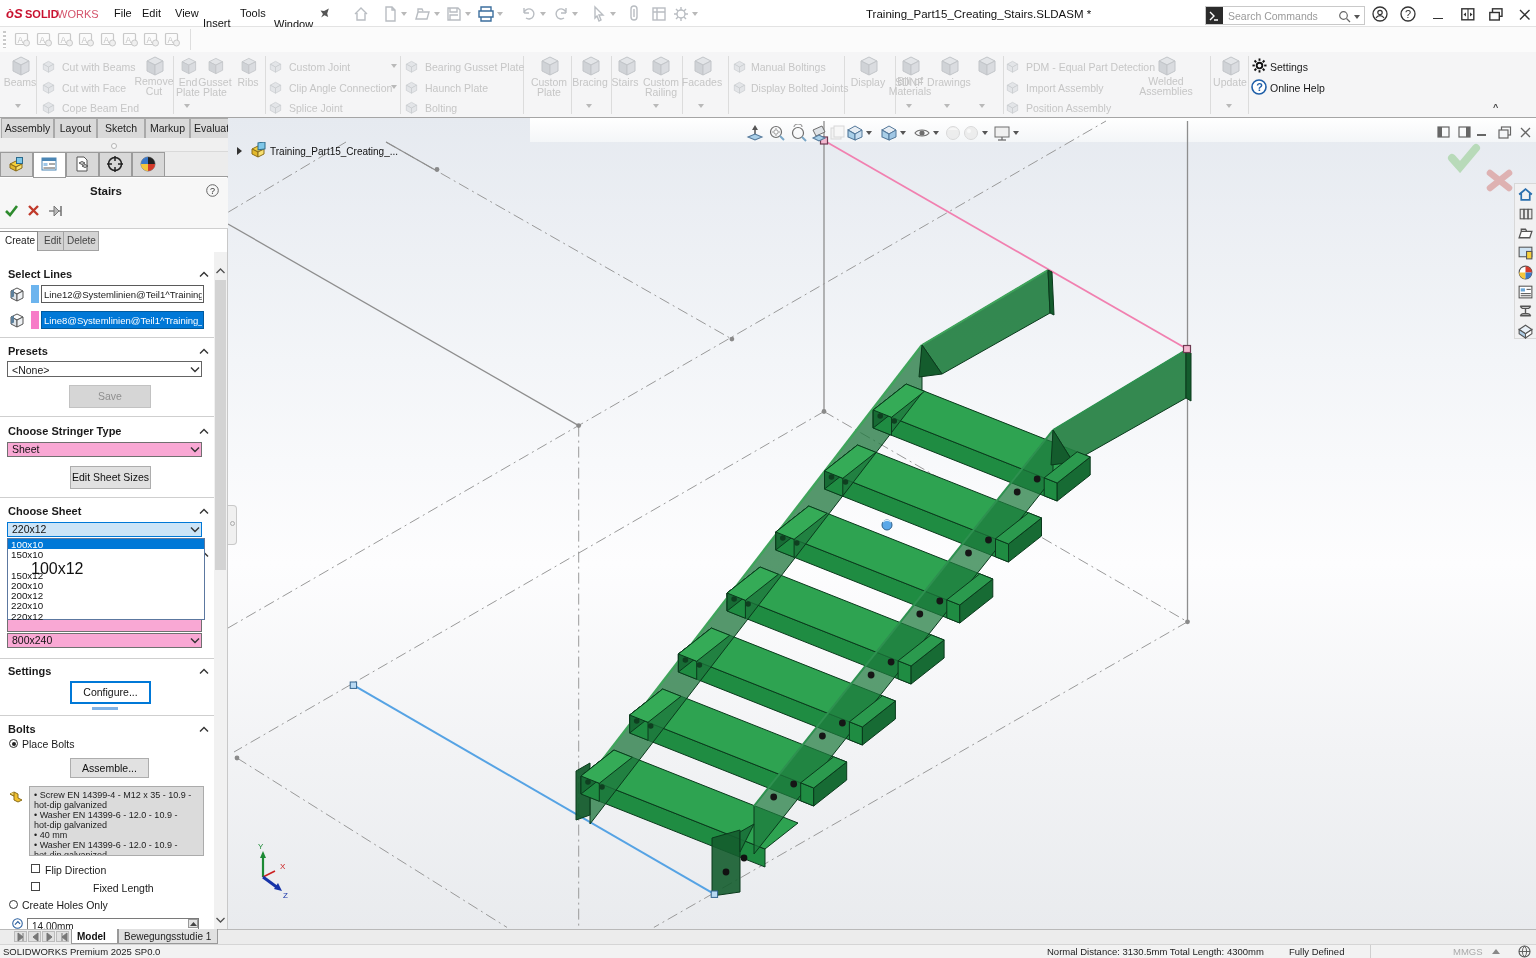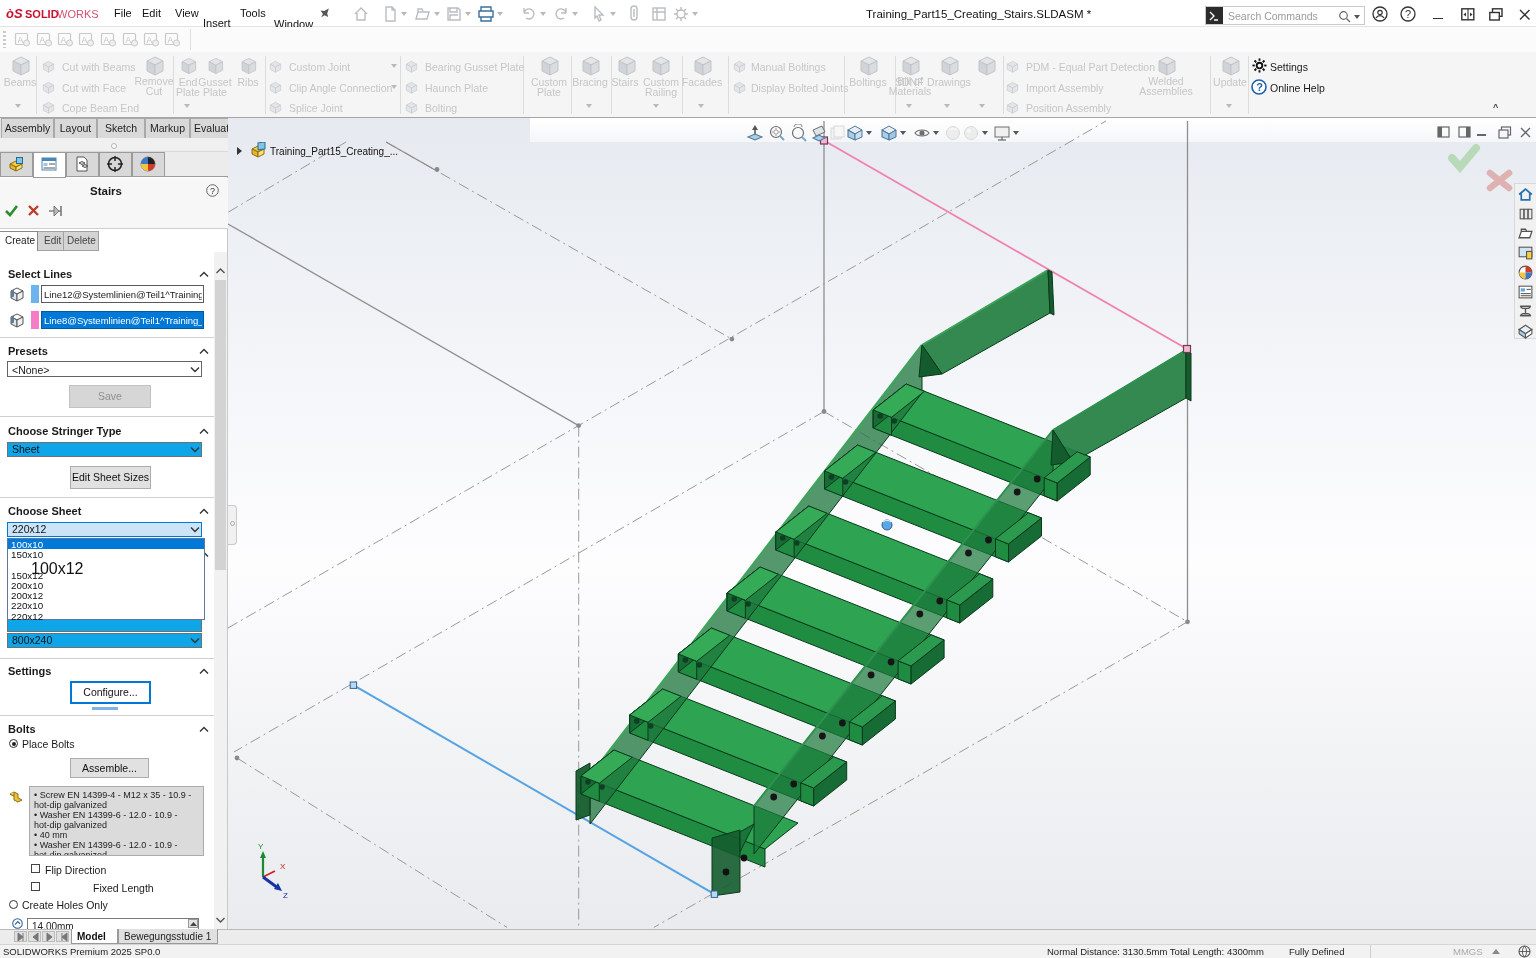--- a/index.html
+++ b/index.html
@@ -7,21 +7,21 @@
 #app{position:relative;width:1536px;height:958px;}
 .menu{font-size:11px;color:#111;}
 .ribtxt{font-size:10.5px;color:#c6c6c6;white-space:nowrap;}
 .ribtxtb{font-size:10.5px;color:#1a1a1a;white-space:nowrap;}
 .sep{position:absolute;width:1px;background:#dcdcdc;top:56px;height:58px;}
 .tab{position:absolute;height:20px;border:1px solid #a9a9a9;border-bottom:none;background:#d9d9d9;font-size:10.5px;color:#222;text-align:center;line-height:19px;white-space:nowrap;overflow:hidden;}
 .caret{position:absolute;width:0;height:0;border-left:3.5px solid transparent;border-right:3.5px solid transparent;border-top:4px solid #b9b9b9;}
 .caretd{border-top-color:#555;}
 .hdr{font-size:11px;font-weight:bold;color:#1a1a1a;position:absolute;}
 .ptext{font-size:10.5px;color:#1a1a1a;position:absolute;white-space:nowrap;}
-.combo{position:absolute;height:15px;border:1px solid #707070;background:#0ea5e9;font-size:10.5px;color:#111;line-height:13px;padding-left:4px;}
+.combo{position:absolute;height:15px;border:1px solid #707070;background:#f9a8d4;font-size:10.5px;color:#111;line-height:13px;padding-left:4px;}
 .btn{position:absolute;background:#e1e1e1;border:1px solid #adadad;font-size:10.5px;color:#111;text-align:center;}
 .cbx{position:absolute;width:9px;height:9px;border:1px solid #444;background:#fff;}
 svg text{font-family:"Liberation Sans",sans-serif;}
 </style></head><body>
 <div id="app">
 <div class="abs" style="left:0;top:0;width:1536px;height:27px;background:#fff;border-bottom:1px solid #e3e3e3;"></div>
     <svg class="abs" style="left:6px;top:4px;" width="150" height="20" viewBox="0 0 150 20">
 <text x="0" y="14" font-size="13" font-style="italic" font-weight="bold" fill="#c8102e" font-family="Liberation Serif">òS</text>
 <text x="19" y="13.5" font-size="11" font-weight="bold" fill="#c8102e">SOLID</text>
 <text x="51" y="13.5" font-size="11" fill="#d4536b">WORKS</text>
@@ -307,21 +307,21 @@
       <polygon points="4,9 13,4 22,9 13,14" fill="#e3e5e8" stroke="#c2c5c9"></polygon>
       <polygon points="4,9 13,14 13,23 4,18" fill="#e3e5e8" stroke="#c2c5c9"></polygon>
       <polygon points="22,9 13,14 13,23 22,18" fill="#e3e5e8" stroke="#c2c5c9"></polygon>
     </svg>
     <div class="ribtxt" style="position:absolute;left:751px;top:82px;">Display Bolted Joints</div>
     <svg class="abs" style="left:855px;top:53px;" width="26" height="26" viewBox="0 0 26 26">
       <polygon points="6,8 14,4 22,8 14,12" fill="#e3e5e8" stroke="#c2c5c9"></polygon>
       <polygon points="6,8 14,12 14,22 6,18" fill="#d0d3d7" stroke="#c2c5c9"></polygon>
       <polygon points="22,8 14,12 14,22 22,18" fill="#dadce0" stroke="#c2c5c9"></polygon>
     </svg>
-    <div class="ribtxt" style="position:absolute;left:808px;top:76px;width:120px;text-align:center;">Boltings</div>
+    <div class="ribtxt" style="position:absolute;left:808px;top:76px;width:120px;text-align:center;">Display</div>
     <svg class="abs" style="left:897px;top:53px;" width="26" height="26" viewBox="0 0 26 26">
       <polygon points="6,8 14,4 22,8 14,12" fill="#e3e5e8" stroke="#c2c5c9"></polygon>
       <polygon points="6,8 14,12 14,22 6,18" fill="#d0d3d7" stroke="#c2c5c9"></polygon>
       <polygon points="22,8 14,12 14,22 22,18" fill="#dadce0" stroke="#c2c5c9"></polygon>
     </svg>
     <div class="ribtxt" style="position:absolute;left:850px;top:75px;width:120px;text-align:center;">Bill of</div>
     <div class="ribtxt" style="position:absolute;left:850px;top:85px;width:120px;text-align:center;">Materials</div>
     <div class="caret" style="left:906px;top:104px;"></div>
     <svg class="abs" style="left:936px;top:53px;" width="26" height="26" viewBox="0 0 26 26">
       <polygon points="6,8 14,4 22,8 14,12" fill="#e3e5e8" stroke="#c2c5c9"></polygon>

